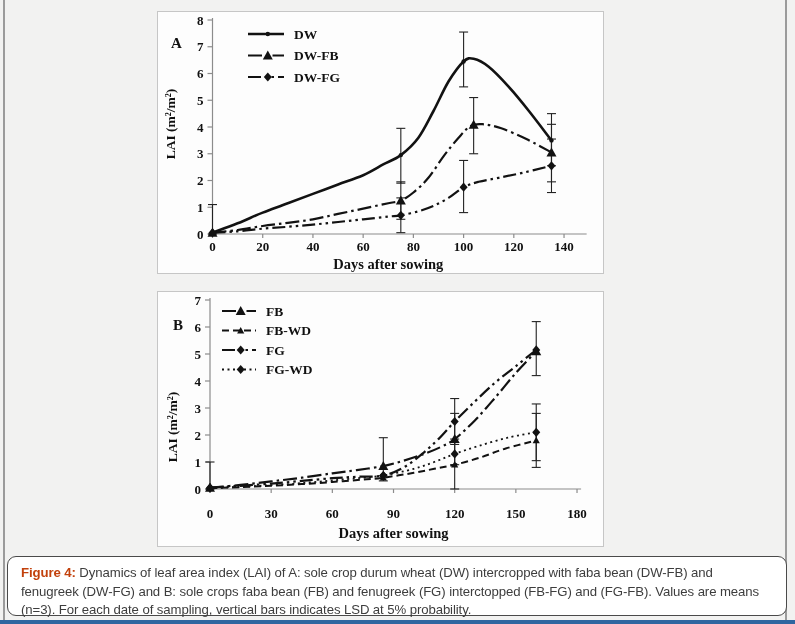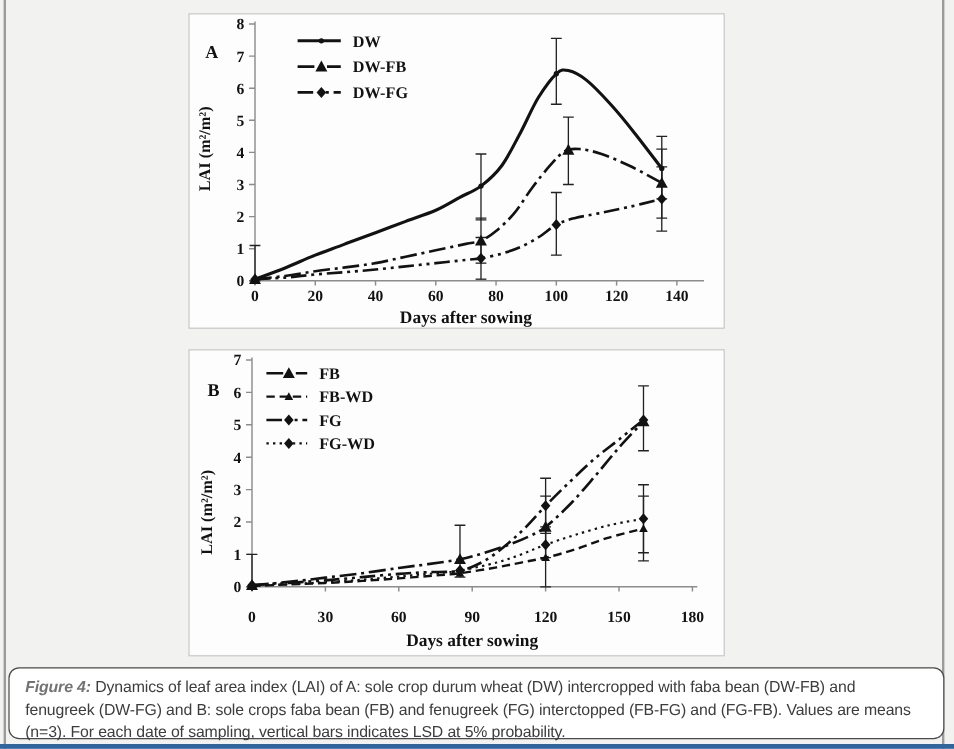--- a/index.html
+++ b/index.html
@@ -18,21 +18,21 @@
   #chartB{left:157px;top:291px;width:447px;height:256px;}
   svg{display:block;}
   svg text{font-family:"Liberation Serif", serif;fill:#111;}
   .caption-box{
     position:absolute;left:7px;top:556px;width:780px;height:60px;box-sizing:border-box;
     background:#ffffff;border:1.3px solid #4a4a4a;border-radius:9px;
     padding:7px 13px 0 13px;
     font-size:13.2px;line-height:1.42;color:#3d3d3d;
     letter-spacing:-0.1px;
   }
-  .caption-box b{color:#737373;font-style:italic;}
+  .caption-box b{color:#c2410c;}
   .accent-bar{position:absolute;left:0;top:620px;width:795px;height:4px;background:#2f66a0;}
 </style>
 </head>
 <body>
 
 <div class="page-border left"></div>
 <div class="page-border right"></div>
 
 <div id="chartA" class="chart-panel">
     <svg width="447" height="263" viewBox="0 0 447 263">

